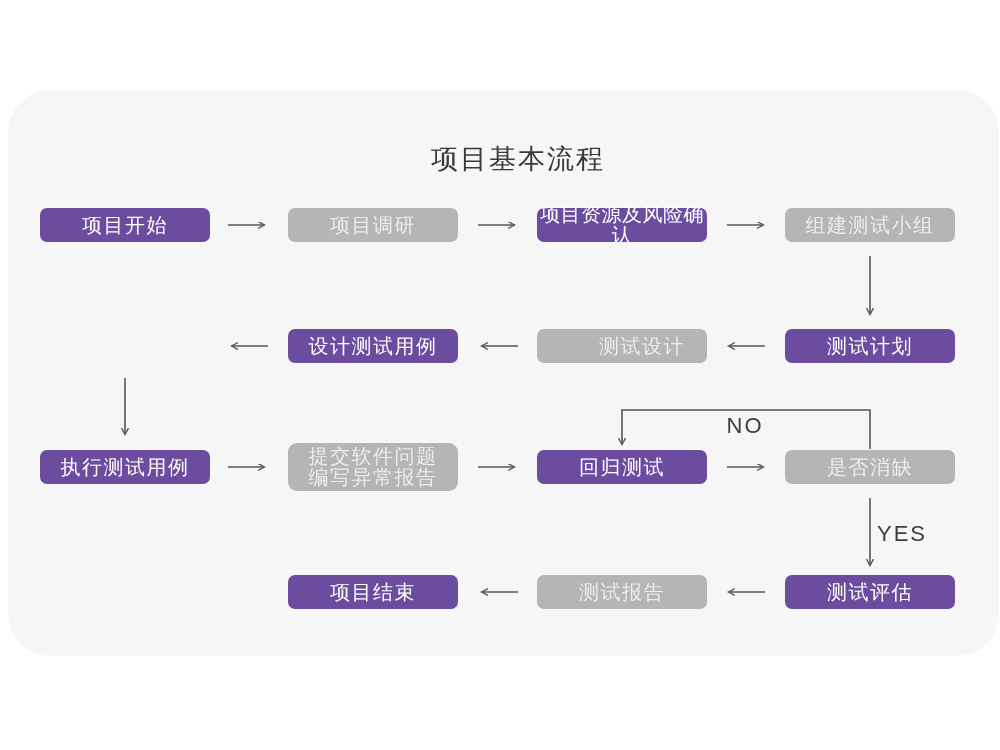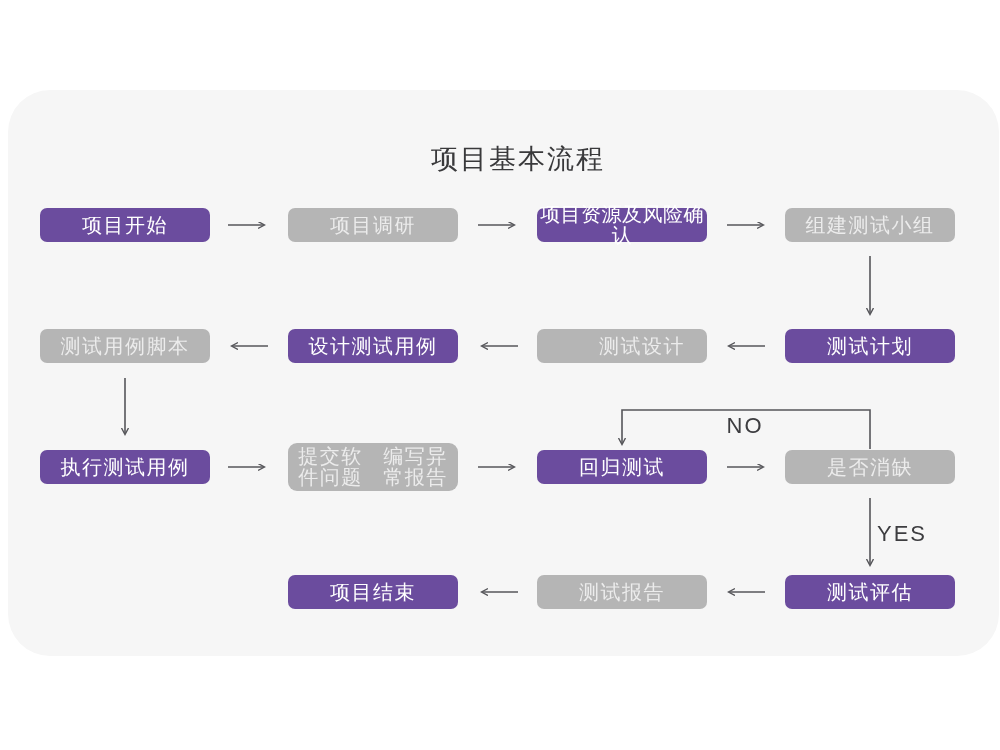--- a/index.html
+++ b/index.html
@@ -22,21 +22,21 @@
     letter-spacing: 2px; font-weight: 500; margin-left: 18px;
   }
   .node {
     position: absolute; width: 170px; height: 34px; border-radius: 7px;
     display: flex; align-items: center; justify-content: center;
     font-size: 20px; letter-spacing: 1.5px; line-height: 21px;
     text-align: center;
   }
   .node.purple { background: var(--purple); color: var(--purple_text); }
   .node.gray   { background: var(--gray);   color: var(--gray_text); }
-  .node.tall   { height: 48px; border-radius: 9px; flex-direction: row; }
+  .node.tall   { height: 48px; border-radius: 9px; flex-direction: column; }
   svg.edges { position: absolute; left: 0; top: 0; width: 1000px; height: 750px; }
   svg.edges line, svg.edges path { stroke: var(--arrow); stroke-width: 1.6; fill: none; }
   .edge-label {
     position: absolute; font-size: 22px; color: #3d3d40; letter-spacing: 2px;
   }
   .edge-label.no  { left: 705px; top: 413px; width: 80px; text-align: center; }
   .edge-label.yes { left: 877px; top: 521px; }
 </style>
 </head>
 <body>
@@ -83,23 +83,20 @@
   <div class="node gray" style="left:288px; top:208px;">
       <span>项目调研</span>
     </div>
   <div class="node purple" style="left:537px; top:208px; letter-spacing:0.5px;">
       <span>项目资源及风险确认</span>
     </div>
   <div class="node gray" style="left:785px; top:208px;">
       <span>组建测试小组</span>
     </div>
 
-  <div class="node gray" style="left:40px;  top:329px;">
-      <span>测试用例脚本</span>
-    </div>
   <div class="node purple" style="left:288px; top:329px;">
       <span>设计测试用例</span>
     </div>
   <div class="node gray" style="left:537px; top:329px;padding-left:40px;">
       <span>测试设计</span>
     </div>
   <div class="node purple" style="left:785px; top:329px;">
       <span>测试计划</span>
     </div>
 

